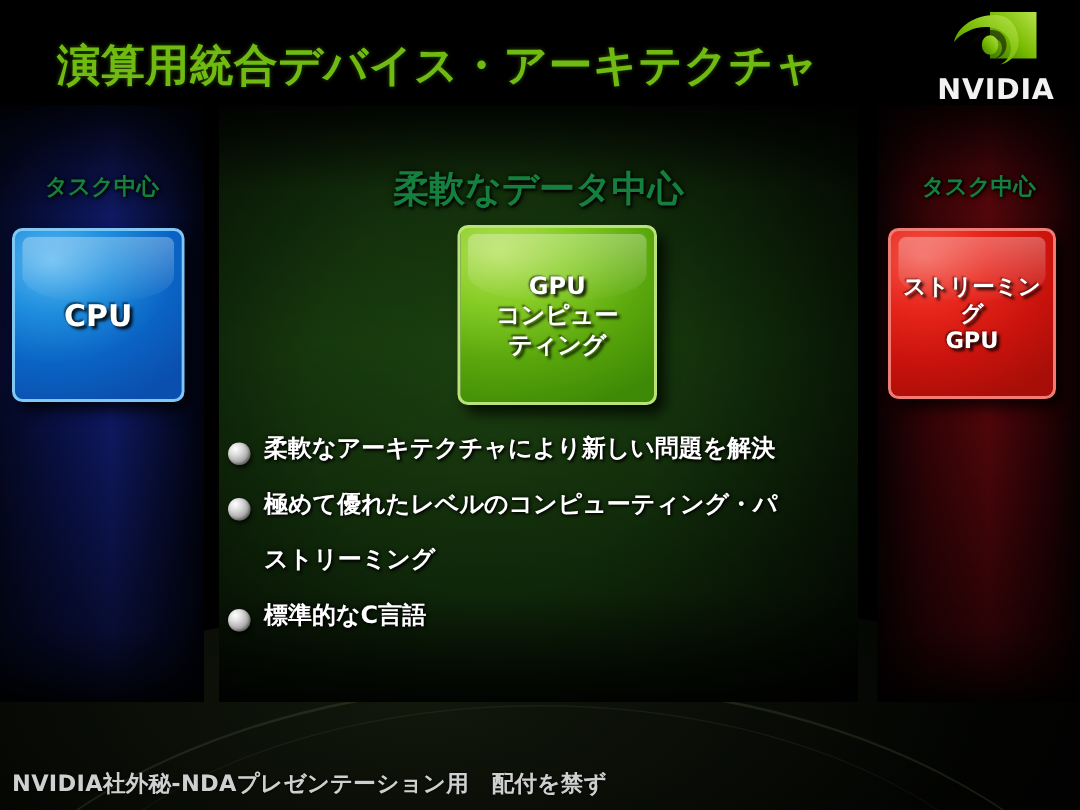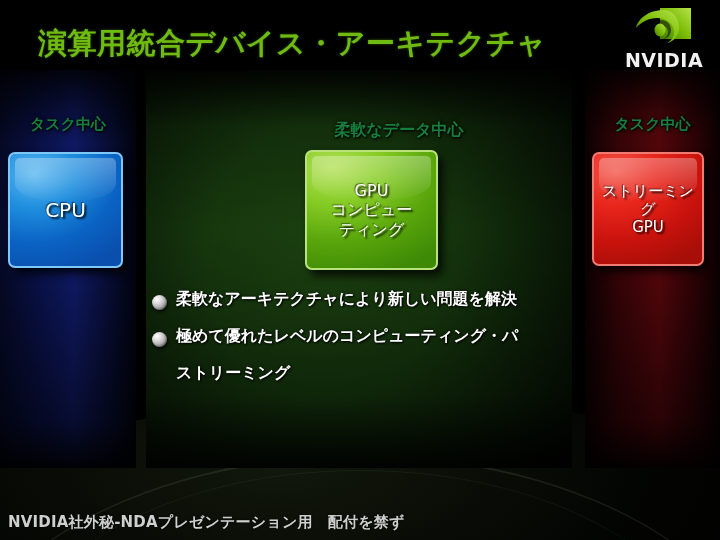--- a/index.html
+++ b/index.html
@@ -123,33 +123,33 @@
   .caption {
     position: absolute;
     font-size: 15px;
     font-weight: bold;
     color: #15803d;
     text-align: center;
     text-shadow: 1px 1px 2px #000, 0 0 4px rgba(0,0,0,0.9);
     white-space: nowrap;
   }
   .caption-left   { left: 0px;   top: 115px; width: 136px; }
-  .caption-center { left: 146px; top: 120px; width: 426px; font-size: 16px; margin-left: 40px; }
+  .caption-center { left: 146px; top: 110px; width: 426px; font-size: 24px; }
   .caption-right  { left: 585px; top: 115px; width: 135px; }
 
   
   .chip {
     position: absolute;
     border-radius: 7px;
     box-sizing: border-box;
     display: flex;
     align-items: center;
     justify-content: center;
     text-align: center;
-    font-weight: normal;
+    font-weight: bold;
     color: #ffffff;
     text-shadow: 2px 2px 2px rgba(0,0,0,0.85), -1px -1px 1px rgba(0,0,0,0.5);
     box-shadow: 5px 6px 9px rgba(0,0,0,0.75);
   }
   .chip-inner {
     position: relative;
     z-index: 2;
     line-height: 1.22;
     padding: 0 6px;
   }
@@ -296,17 +296,21 @@
       <span class="bullet-text">柔軟なアーキテクチャにより新しい問題を解決</span>
     </div>
     <div class="bullet-row">
       <span class="bullet-dot"></span>
       <span class="bullet-text">極めて優れたレベルのコンピューティング・パ</span>
     </div>
     <div class="bullet-row">
       <span class="bullet-dot hidden"></span>
       <span class="bullet-text">ストリーミング</span>
     </div>
+    <div class="bullet-row">
+      <span class="bullet-dot"></span>
+      <span class="bullet-text">標準的なC言語</span>
+    </div>
   </div>
 
   <div class="footer">NVIDIA社外秘-NDAプレゼンテーション用　配付を禁ず</div>
 
 </div>
 
 </body></html>

